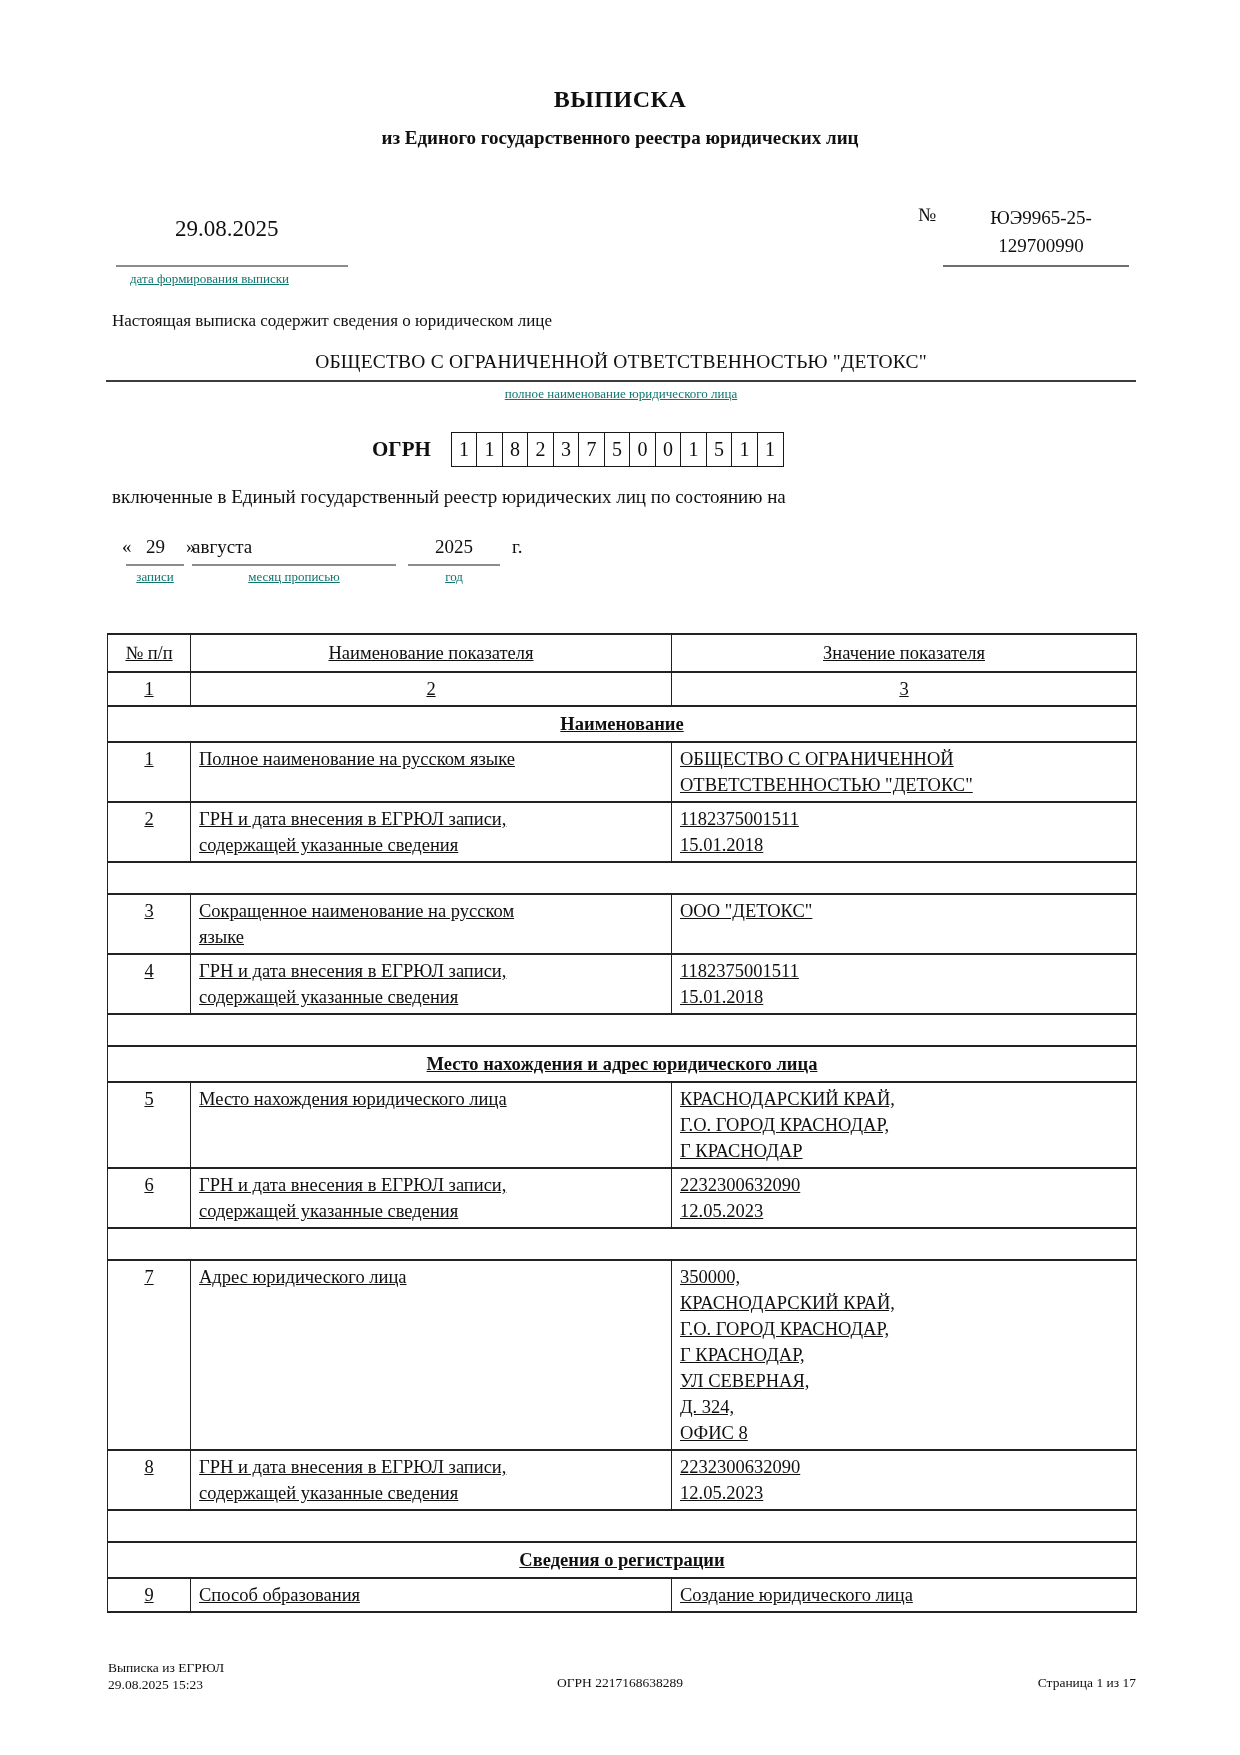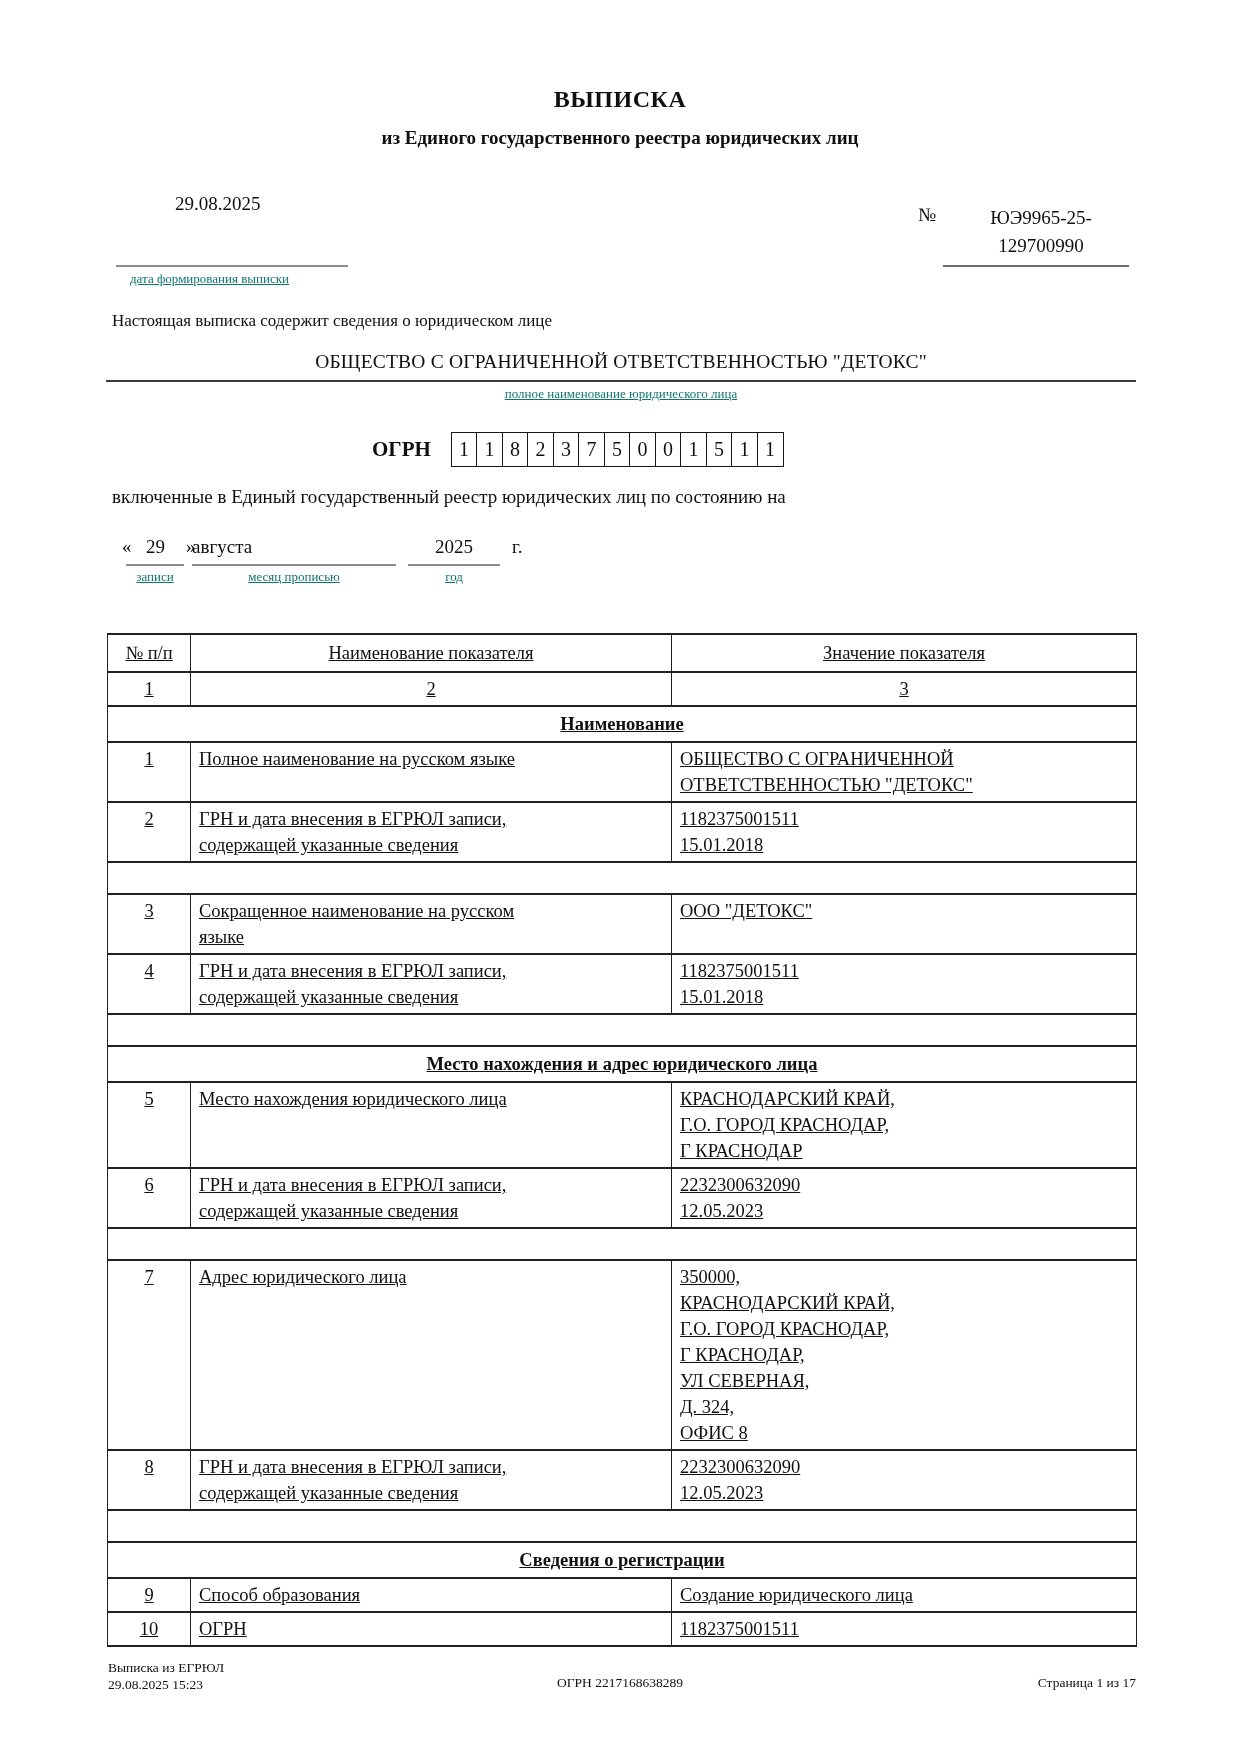--- a/index.html
+++ b/index.html
@@ -15,21 +15,21 @@
   }
   .abs { position: absolute; }
   .doc-title {
     top: 86px; left: 0; width: 100%;
     text-align: center; font-size: 24px; font-weight: bold; letter-spacing: 0.5px;
   }
   .doc-subtitle {
     top: 127px; left: 0; width: 100%;
     text-align: center; font-size: 19px; font-weight: bold;
   }
-  .form-date { top: 193px; left: 175px; font-size: 19px; }
+  .form-date { top: 216px; left: 175px; font-size: 23px; }
   .rule { background: #8c8c8c; height: 2px; }
   .date-rule { top: 265px; left: 116px; width: 232px; }
   .caption { font-size: 13px; color: #0f766e; text-decoration: underline; }
   .date-caption { top: 271px; left: 130px; }
   .num-sign { top: 204px; left: 918px; font-size: 19px; }
   .num-value { top: 204px; left: 955px; width: 172px; text-align: center; font-size: 19px; line-height: 28px; }
   .num-rule { top: 265px; left: 943px; width: 186px; background: #6f6f6f; }
   .intro-line { top: 311px; left: 112px; font-size: 17px; }
   .company-name { top: 351px; left: 106px; width: 1030px; text-align: center; font-size: 19.5px; letter-spacing: 0.2px; }
   .company-rule { top: 380px; left: 106px; width: 1030px; height: 2px; background: #3c3c3c; }
@@ -237,25 +237,20 @@
           <td colspan="3"></td>
         </tr>
         <tr class="section-row">
           <td colspan="3">Сведения о регистрации</td>
         </tr>
         <tr class="data-row">
           <td class="num">9</td>
           <td class="name">Способ образования</td>
           <td class="value">Создание юридического лица</td>
         </tr>
-        <tr class="data-row">
-          <td class="num">10</td>
-          <td class="name">ОГРН</td>
-          <td class="value">1182375001511</td>
-        </tr>
       </tbody>
   </table>
 
   <div class="abs footer-left">
     <div class="fl1">Выписка из ЕГРЮЛ</div>
     <div>29.08.2025 15:23</div>
   </div>
   <div class="abs footer-center">ОГРН 2217168638289</div>
   <div class="abs footer-right">Страница 1 из 17</div>
 

